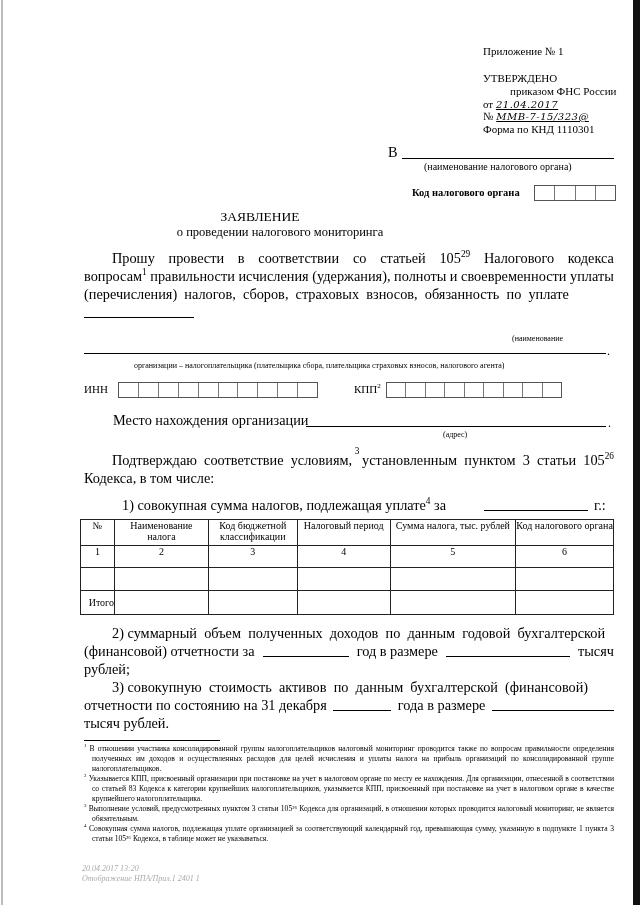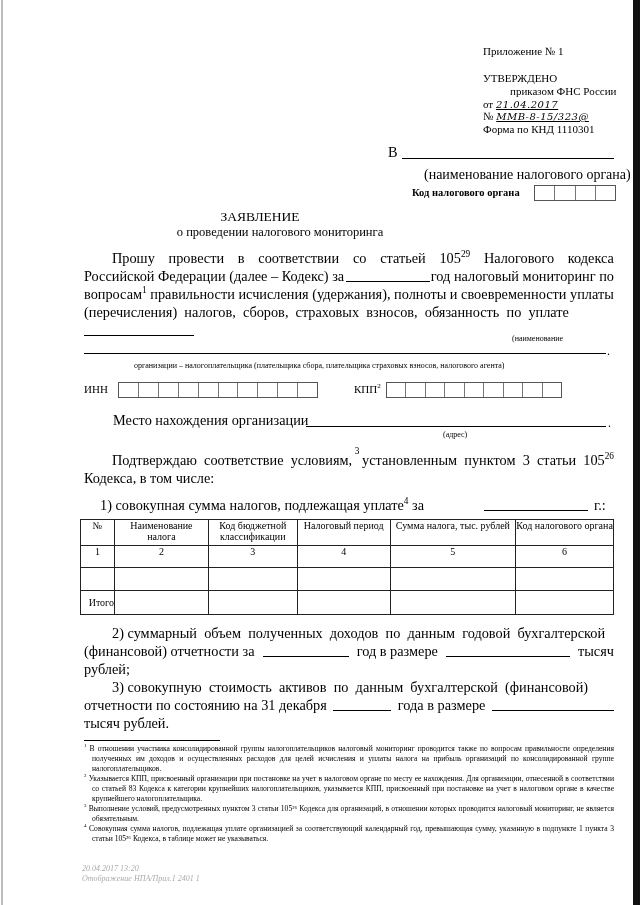--- a/index.html
+++ b/index.html
@@ -30,27 +30,27 @@
 
 <div class="abs hdr" style="left:483px; top:45px;">Приложение № 1</div>
 <div class="abs hdr" style="left:483px; top:72px;">УТВЕРЖДЕНО</div>
 <div class="abs hdr" style="left:483px; top:85px;margin-left:27px;">приказом ФНС России</div>
 <div class="abs hdr" style="left:483px; top:98px;">
   <span>от</span>
   <span class="hand">21.04.2017</span>
 </div>
 <div class="abs hdr" style="left:483px; top:110px;">
   <span>№</span>
-  <span class="hand">ММВ-8-15/323@</span>
+  <span class="hand">ММВ-7-15/323@</span>
 </div>
 <div class="abs hdr" style="left:483px; top:123px;">Форма по КНД 1110301</div>
 
 <div class="abs body" style="left:388px; top:143px;">В</div>
 <div class="abs" style="left:402px; top:158px; width:212px; border-bottom:1px solid #000;"></div>
-<div class="abs small" style="left:424px; top:170px; font-size:14px;">(наименование налогового органа)</div>
+<div class="abs small" style="left:424px; top:162px; font-size:10px;">(наименование налогового органа)</div>
 <div class="abs" style="left:412px; top:187px; font-size:10.5px; font-weight:bold;">Код налогового органа</div>
 <div class="abs cellrow" id="code-cells" style="left:534px; top:185px; width:80px;">
     <span></span>
     <span></span>
     <span></span>
     <span></span>
   </div>
 
 <div class="abs" style="left:0; width:520px; top:209px; text-align:center; font-size:13.5px;">ЗАЯВЛЕНИЕ</div>
 <div class="abs" style="left:0; width:560px; top:225px; text-align:center; font-size:12.5px;">о проведении налогового мониторинга</div>
@@ -61,25 +61,20 @@
     <span>провести</span>
     <span>в</span>
     <span>соответствии</span>
     <span>со</span>
     <span>статьей</span>
     <span><span>105</span><sup>29</sup></span>
     <span>Налогового</span>
     <span>кодекса</span>
   </div>
   <div style="display:flex; justify-content:space-between;">
-    <span>Российской Федерации (далее – Кодекс) за</span>
-    <span class="uline" style="width:84px; height:14px;"></span>
-    <span>год налоговый мониторинг по</span>
-  </div>
-  <div style="display:flex; justify-content:space-between;">
     <span><span>вопросам</span><sup>1</sup><span> правильности исчисления (удержания), полноты и своевременности уплаты</span></span>
   </div>
   <div style="white-space:pre; text-align:justify;">(перечисления)  налогов,  сборов,  страховых  взносов,  обязанность  по  уплате</div>
   <div style="display:flex; justify-content:space-between;">
     <span class="uline" style="width:110px; height:14px;"></span>
   </div>
 </div>
 <div class="abs small" style="left:512px; top:334px;">(наименование</div>
 <div class="abs" style="left:84px; top:353px; width:522px; border-bottom:1px solid #000;"></div>
 <div class="abs" style="left:607px; top:344px; font-size:12px;">.</div>
@@ -117,21 +112,21 @@
 <div class="abs small" style="left:443px; top:430px;">(адрес)</div>
 
 <div class="abs body" style="left:84px; top:451px; width:530px;">
   <div style="display:flex; justify-content:space-between; padding-left:28px; white-space:pre;">
     <span>Подтверждаю  соответствие  условиям,</span>
     <sup>3</sup>
     <span><span>установленным  пунктом  3  статьи  105</span><sup>26</sup></span>
   </div>
   <div>Кодекса, в том числе:</div>
 </div>
-<div class="abs body" style="left:100px; top:496px;"><span>1) совокупная сумма налогов, подлежащая уплате</span><sup>4</sup><span> за</span></div>
+<div class="abs body" style="left:122px; top:496px;"><span>1) совокупная сумма налогов, подлежащая уплате</span><sup>4</sup><span> за</span></div>
 <div class="abs" style="left:484px; top:510px; width:104px; border-bottom:1px solid #000;"></div>
 <div class="abs body" style="left:594px; top:496px;">г.:</div>
 
 <table class="tax">
   <colgroup>
     <col style="width:34px">
       <col style="width:94px">
       <col style="width:89px">
       <col style="width:93px">
       <col style="width:126px">

